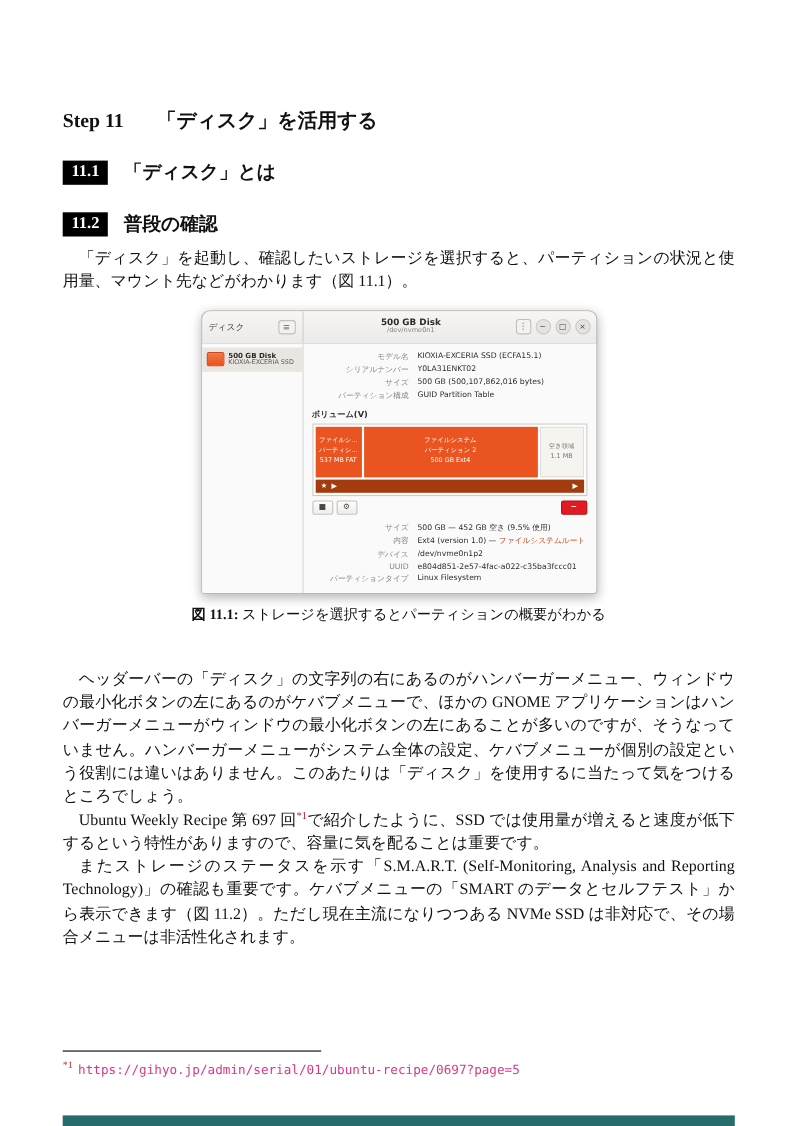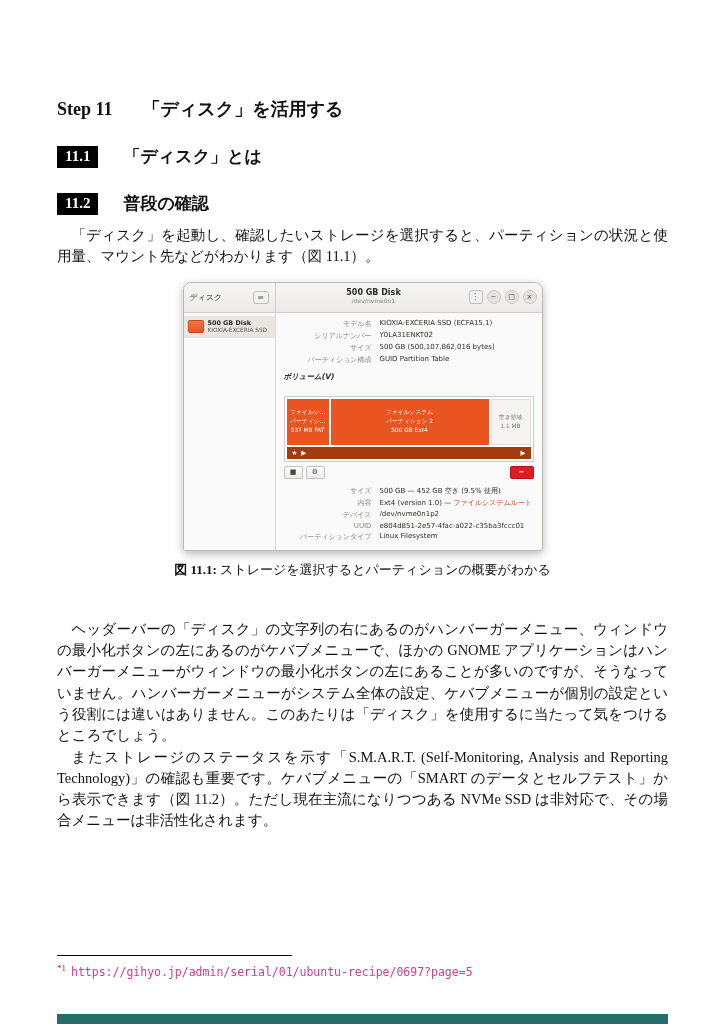--- a/index.html
+++ b/index.html
@@ -13,21 +13,21 @@
     color: #111;
     overflow: hidden;
   }
   .content { padding: 0 57px; }
 
   
   .step-title { margin: 97px 0 0 0; font-size: 18px; font-weight: bold; }
   .step-num { font-family: "Liberation Serif", serif; margin-right: 30px; }
   .step-jp  { font-family: "Liberation Sans", sans-serif; }
 
-  .section-heading { display: flex; align-items: center; gap: 25px; margin: 24px 0 10px 0; }
+  .section-heading { display: flex; align-items: center; gap: 14px; margin: 24px 0 10px 0; }
   .sec-box {
     background: #000; color: #fff; font-weight: bold;
     font-size: 15px; padding: 3px 8px 4px 8px; line-height: 1;
     font-family: "Liberation Serif", serif;
   }
   .sec-title { font-size: 17px; font-weight: bold; font-family: "Liberation Sans", sans-serif; }
 
   
   p.body {
     font-size: 14.5px; line-height: 1.47; text-align: justify;
@@ -99,21 +99,21 @@
   .side-item-text { min-width: 0; }
   .side-item-title { font-size: 6.4px; font-weight: bold; line-height: 1.2; white-space: nowrap; }
   .side-item-sub { font-size: 5.8px; color: #5c5853; line-height: 1.2; white-space: nowrap; }
 
   .main-panel { flex: 1; padding: 6px 8px 8px 8px; }
   .kv-grid { display: grid; grid-template-columns: 88px 1fr; column-gap: 8px; row-gap: 2px; font-size: 7px; }
   .kv-label { color: #8a8580; text-align: right; white-space: nowrap; }
   .kv-value { color: #2e2b28; text-align: left; white-space: nowrap; overflow: hidden; }
   .mount-link { color: #c7461d; }
 
-  .volumes-label { font-size: 7.5px; font-weight: bold; margin: 7px 0 14px 0; font-style: italic; }
+  .volumes-label { font-size: 7.5px; font-weight: bold; margin: 7px 0 3px 0; }
   .volume-frame { border: 1px solid #cfcac5; background: #fff; padding: 2px; }
   .segments { display: flex; gap: 2px; height: 46px; }
   .seg {
     display: flex; flex-direction: column; align-items: center; justify-content: center;
     background: #e95420; color: #fff; font-size: 5.8px; line-height: 1.55; text-align: center;
     overflow: hidden;
   }
   .seg-1 { width: 42px; }
   .seg-2 { flex: 1; }
   .seg-free { width: 40px; background: #f6f4f1; color: #7a746e; border: 1px solid #e2ded9; }
@@ -265,20 +265,21 @@
           </div>
         </div>
       </div>
 
       <figcaption>
         <span class="cap-label">図 11.1:</span><span> ストレージを選択するとパーティションの概要がわかる</span>
       </figcaption>
     </figure>
 
     <p class="body">ヘッダーバーの「ディスク」の文字列の右にあるのがハンバーガーメニュー、ウィンドウの最小化ボタンの左にあるのがケバブメニューで、ほかの GNOME アプリケーションはハンバーガーメニューがウィンドウの最小化ボタンの左にあることが多いのですが、そうなっていません。ハンバーガーメニューがシステム全体の設定、ケバブメニューが個別の設定という役割には違いはありません。このあたりは「ディスク」を使用するに当たって気をつけるところでしょう。</p>
+    <p class="body"><span>Ubuntu Weekly Recipe 第 697 回</span><span class="fnmark-inline">*1</span><span>で紹介したように、SSD では使用量が増えると速度が低下するという特性がありますので、容量に気を配ることは重要です。</span></p>
     <p class="body">またストレージのステータスを示す「S.M.A.R.T. (Self-Monitoring, Analysis and Reporting Technology)」の確認も重要です。ケバブメニューの「SMART のデータとセルフテスト」から表示できます（図 11.2）。ただし現在主流になりつつある NVMe SSD は非対応で、その場合メニューは非活性化されます。</p>
 
   </div>
 
   <div class="footnote">
     <div class="fn-rule"></div>
     <div class="fn-line">
       <span class="fn-marker">*1</span><a class="fn-url" href="#">https://gihyo.jp/admin/serial/01/ubuntu-recipe/0697?page=5</a>
     </div>
   </div>

